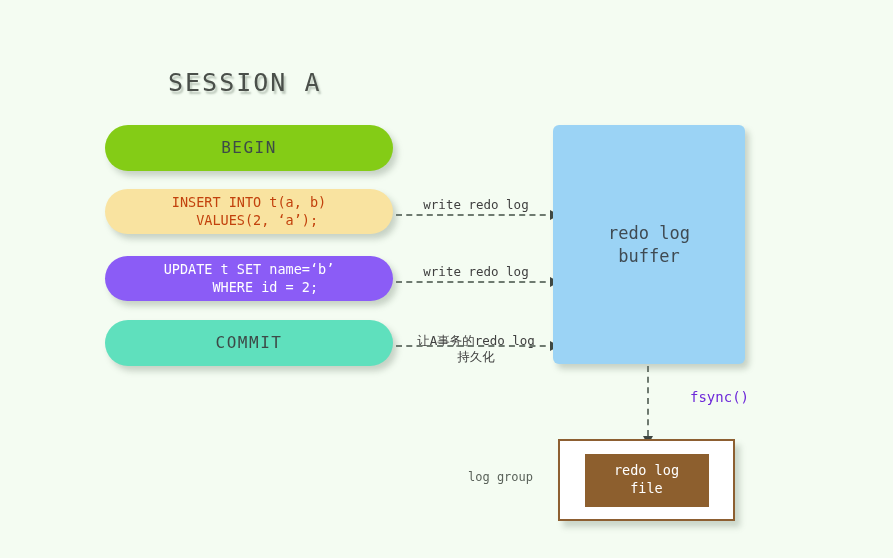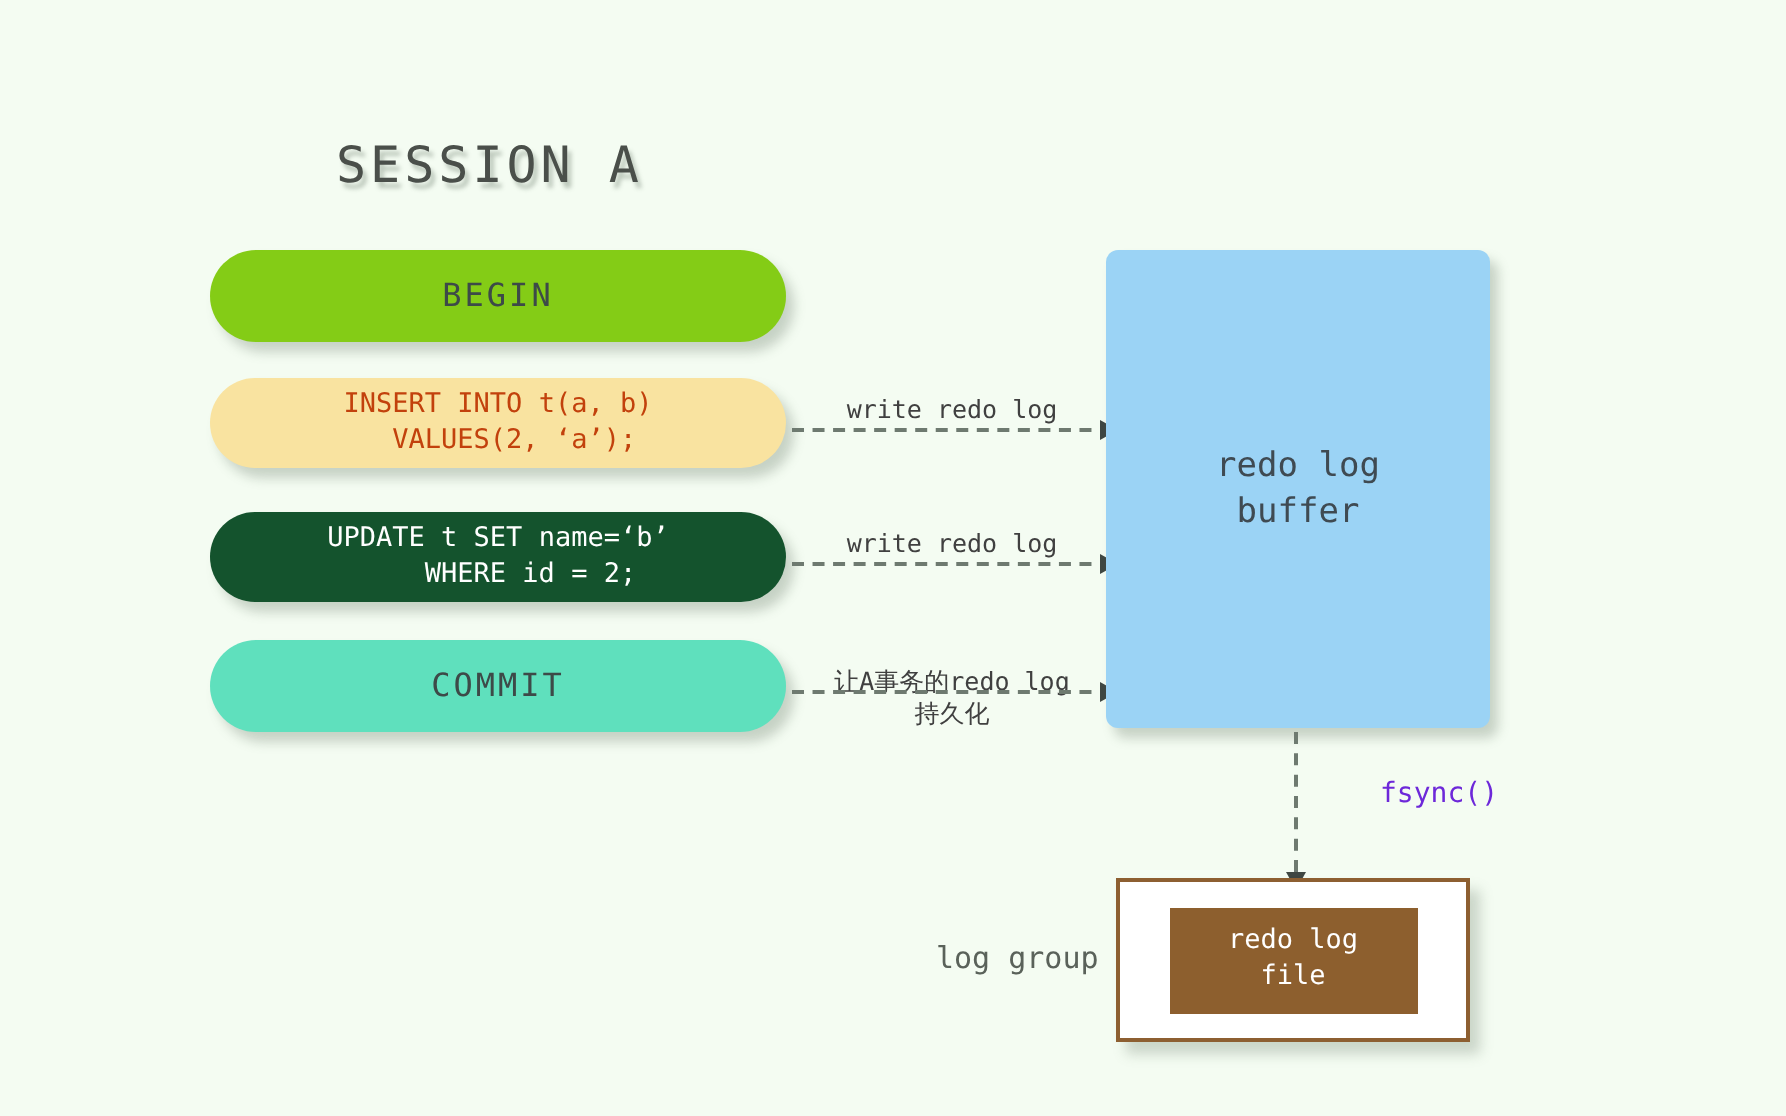--- a/index.html
+++ b/index.html
@@ -68,21 +68,21 @@
     height: 45px;
     background: #f9e3a0;
   }
   .pill-insert .pill-text {
     font-size: 13.5px;
     color: #c2410c;
   }
   .pill-update {
     top: 256px;
     height: 45px;
-    background: #14532d;
+    background: #8b5cf6;
   }
   .pill-update .pill-text {
     font-size: 13.5px;
     color: #ffffff;
   }
   .pill-commit {
     top: 320px;
     height: 46px;
     background: #5fe0bd;
     text-align: right;
@@ -186,21 +186,21 @@
     color: #6d28d9;
     white-space: nowrap;
   }
 
   
   .log-group-label {
     position: absolute;
     left: 468px;
     top: 470px;
     font-family: "DejaVu Sans Mono", monospace;
-    font-size: 15px;
+    font-size: 12px;
     color: #5a625a;
     white-space: nowrap;
   }
   .log-group-box {
     position: absolute;
     left: 558px;
     top: 439px;
     width: 177px;
     height: 82px;
     background: #ffffff;

